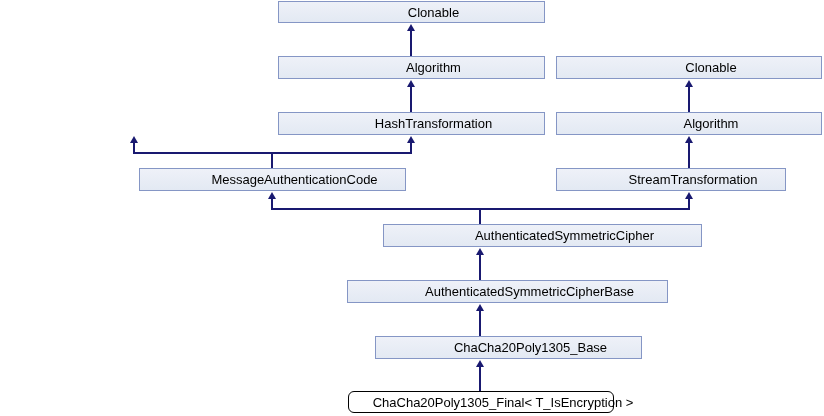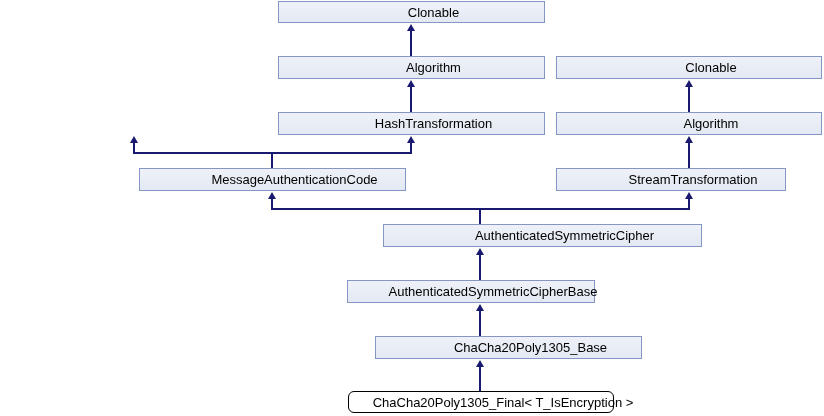--- a/index.html
+++ b/index.html
@@ -107,19 +107,19 @@
   <div class="node" style="left:278px; top:112px; width:267px; height:23px;">HashTransformation</div>
 
   <div class="node" style="left:556px; top:112px; width:266px; height:23px;">Algorithm</div>
 
   <div class="node" style="left:139px; top:168px; width:267px; height:23px;">MessageAuthenticationCode</div>
 
   <div class="node" style="left:556px; top:168px; width:230px; height:23px;">StreamTransformation</div>
 
   <div class="node" style="left:347px; top:224px; width:319px; height:23px;margin-left:36px;">AuthenticatedSymmetricCipher</div>
 
-  <div class="node" style="left:347px; top:280px; width:248px; height:23px;">AuthenticatedSymmetricCipherBase</div>
+  <div class="node" style="left:347px; top:280px; width:321px; height:23px;">AuthenticatedSymmetricCipherBase</div>
 
   <div class="node" style="left:347px; top:336px; width:267px; height:23px;margin-left:28px;">ChaCha20Poly1305_Base</div>
 
   <div class="node highlight" style="left:348px; top:391px; width:266px; height:22px;border-radius:6px;">ChaCha20Poly1305_Final&lt; T_IsEncryption &gt;</div>
 
 </div>
 
 </body></html>

